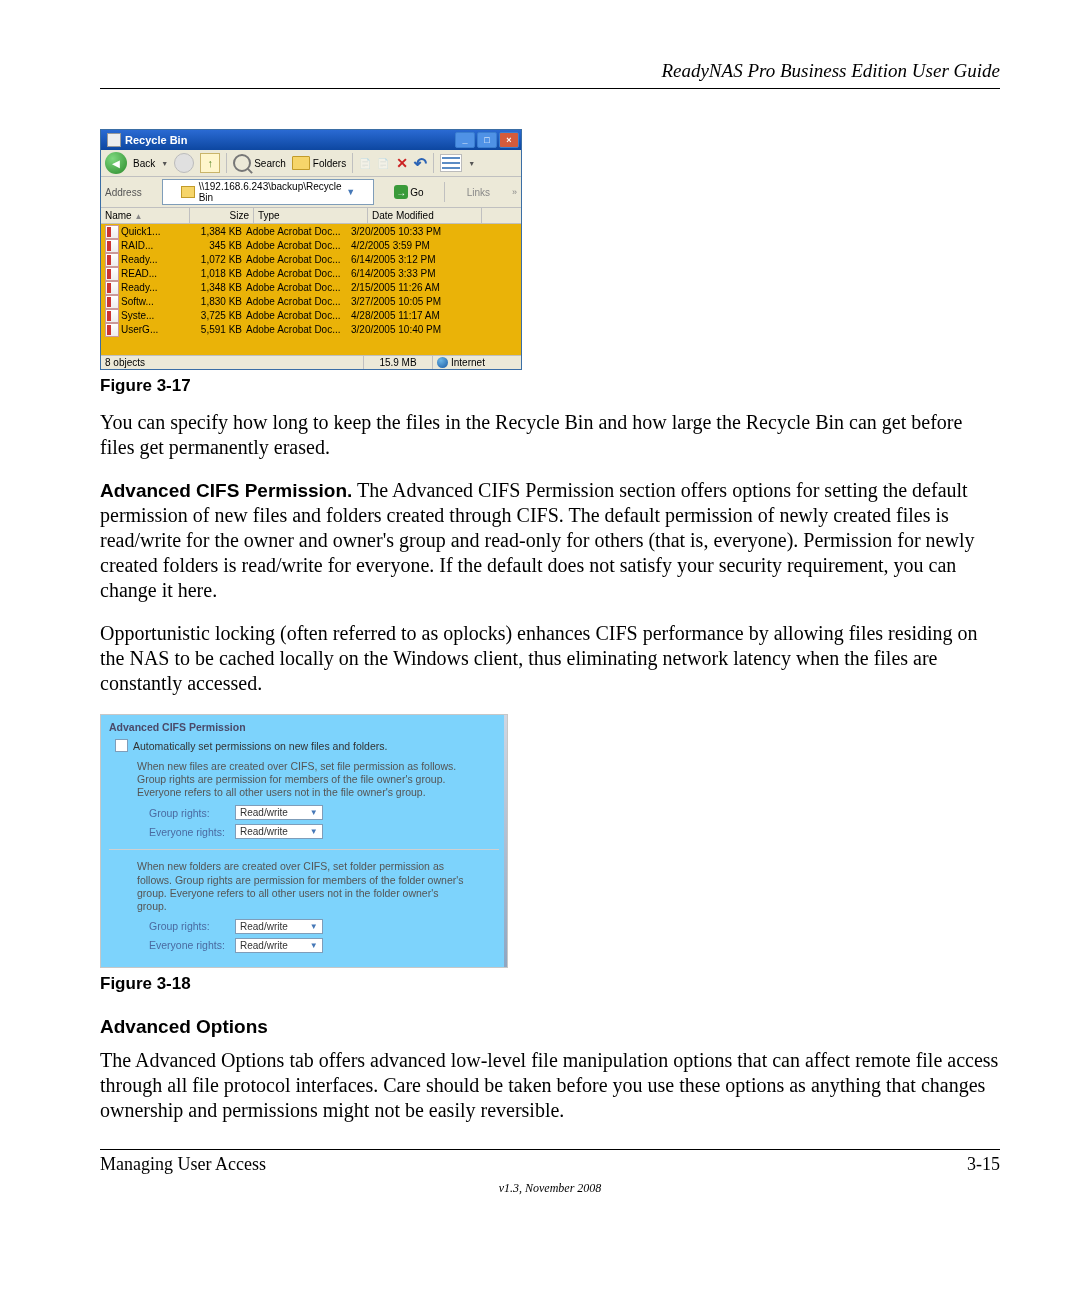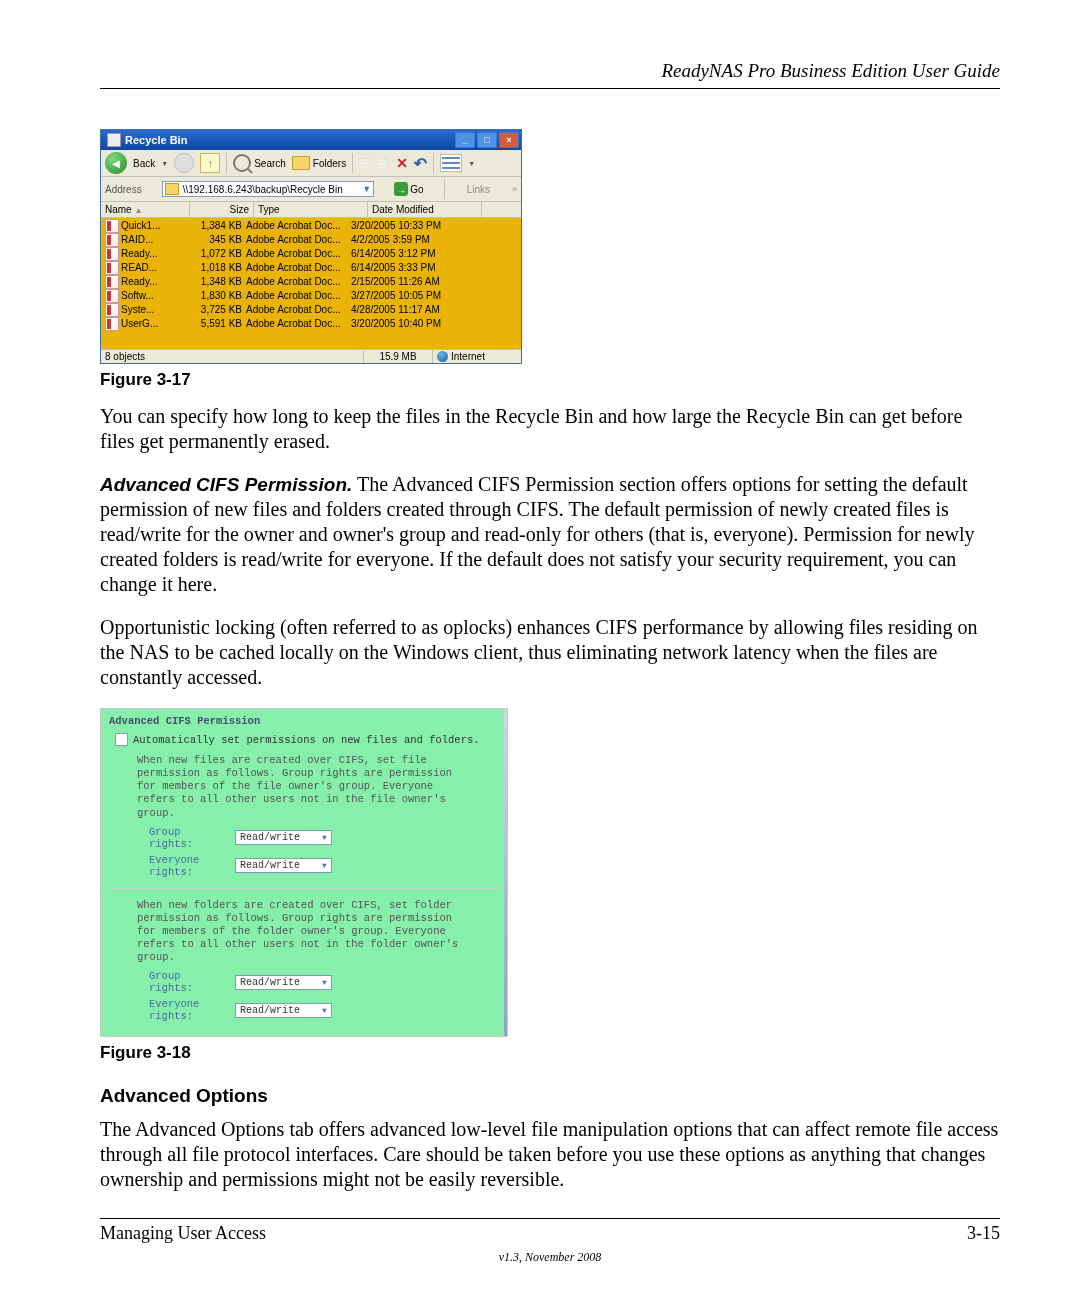--- a/index.html
+++ b/index.html
@@ -129,21 +129,21 @@
     display:flex;align-items:center;
     padding:2px 4px;
     gap:20px;
     border-bottom:1px solid #c0c0c0;font-size:10px;
   }
   .addr-label{color:#555;}
   .addr-box {
     flex:1;
     background:#fff;
     border:1px solid #7f9db9;
-    padding:1px 2px;
+    padding:1px 18px;
     display:flex;align-items:center;gap:4px;
   }
   .addr-box .fld{width:12px;height:10px;background:#f6d56a;border:1px solid #c29b2a;}
   .addr-text{flex:1;}
   .addr-drop{color:#4678b7;font-size:9px;}
   .go-btn{display:flex;align-items:center;gap:2px;}
   .go-arrow{
     width:14px;height:14px;border-radius:3px;
     background:#3a9a3a;color:#fff;display:flex;align-items:center;justify-content:center;
     font-size:10px;font-weight:bold;
@@ -194,28 +194,27 @@
     margin: 6px 0 14px 0;
   }
   .body-p {
     font-size: 20px;
     line-height: 1.25;
     margin: 0 0 18px 0;
   }
   .runin {
     font-family: Arial, Helvetica, sans-serif;
     font-weight: bold;
-    font-style: italic;
     font-size: 19px;
   }
   .cifs-panel{
     border:1px solid #c7c7c7;
     width:390px;
-    background:#86efac;
-    font-family:Liberation Mono, monospace;
+    background:#7dd3fc;
+    font-family:Liberation Sans, sans-serif;
     font-size:10.5px;
     padding:6px 8px 10px 8px;
     margin-bottom:6px;
     color:#333;
     position:relative;
   }
   .cifs-panel::after{
     content:"";position:absolute;right:0;top:0;bottom:0;width:3px;
     background:linear-gradient(#cfd7e3,#8ea6c2);
   }

